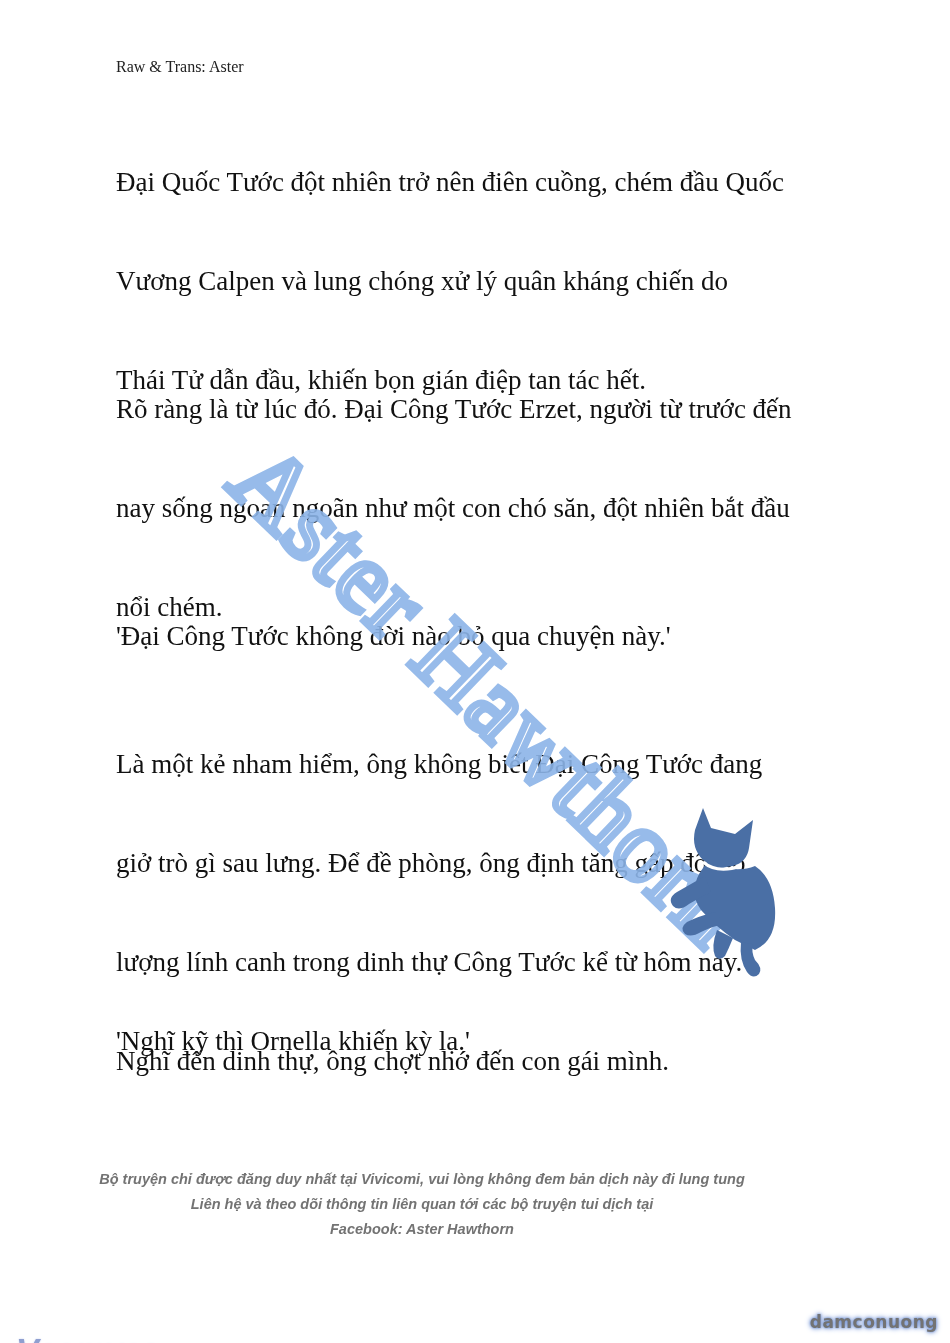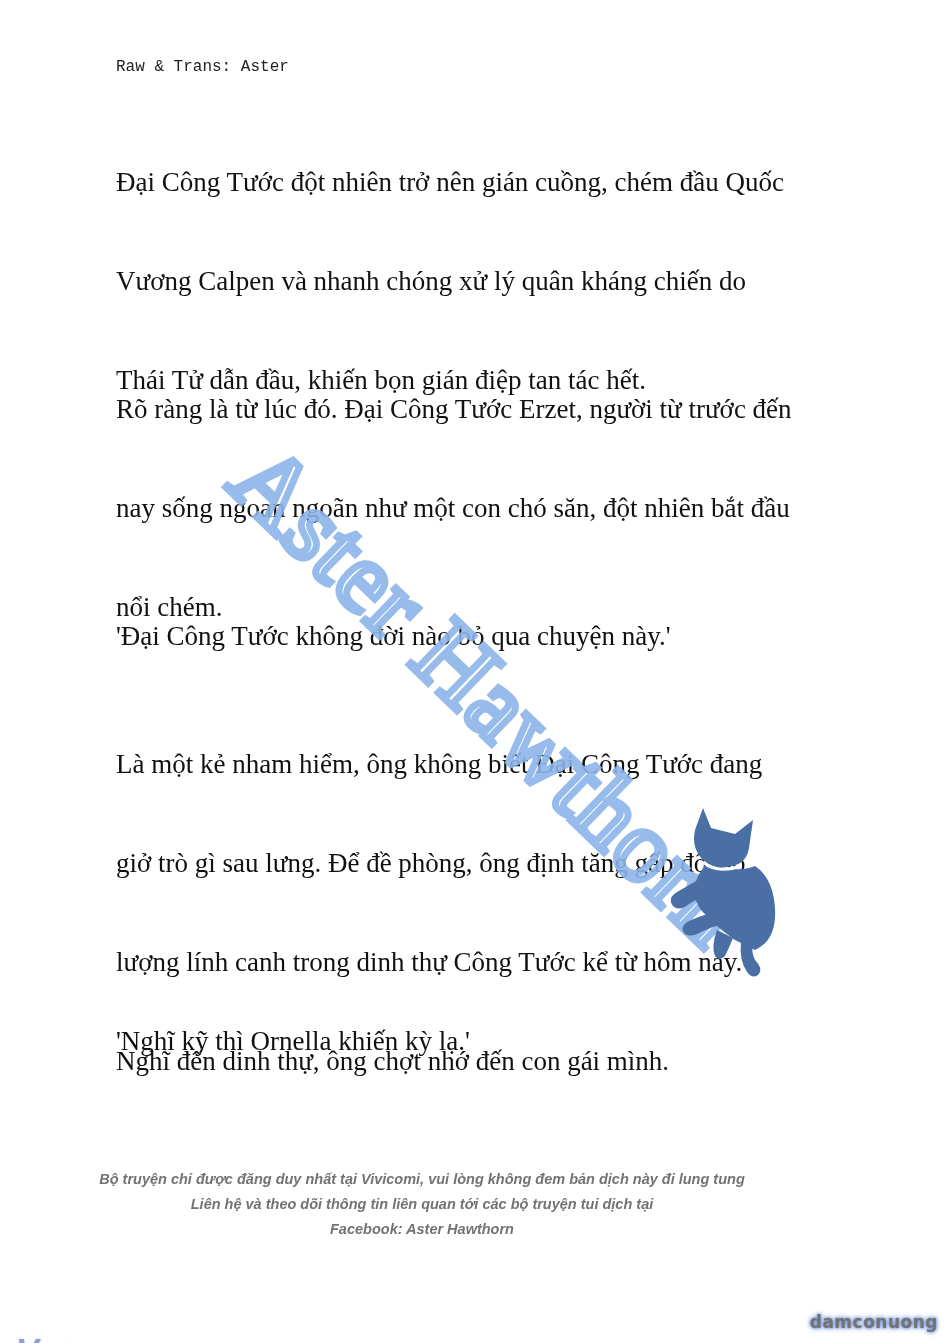--- a/index.html
+++ b/index.html
@@ -2,21 +2,21 @@
 <html><head>
 <meta charset="utf-8">
 <style>
   html, body { margin: 0; padding: 0; }
   body {
     width: 950px; height: 1343px; background: #ffffff; position: relative; overflow: hidden;
     font-family: "Liberation Serif", serif; color: #111111;
   }
   .header {
     position: absolute; left: 116px; top: 58px;
-    font-family: Liberation Mono, monospace; font-size: 16px; color: #222;
+    font-family: Liberation Serif, serif; font-size: 16px; color: #222;
   }
   .para {
     position: absolute; left: 116px; width: 740px;
     font-size: 27px; line-height: 49.5px; color: #111; margin: 0;
     white-space: pre-line;
   }
   .line { display: block; white-space: nowrap; }
   #p1 { top: 108px; }
   #p2 { top: 335px; }
   #p3 { top: 562px; }
@@ -54,22 +54,22 @@
     color: #737373; letter-spacing: 0.5px;
     text-shadow: 0 0 2px #6f8fd0, 0 0 4px #6f8fd0, 0 0 6px #9fb6e6;
   }
 </style>
 </head>
 <body>
 
 <div class="header">Raw &amp; Trans: Aster</div>
 
 <div class="para" id="p1">
-  <span class="line">Đại Công Tước đột nhiên trở nên gián cuồng, chém đầu Quốc</span>
-  <span class="line">Vương Calpen và nhanh chóng xử lý quân kháng chiến do</span>
+  <span class="line">Đại Quốc Tước đột nhiên trở nên điên cuồng, chém đầu Quốc</span>
+  <span class="line">Vương Calpen và lung chóng xử lý quân kháng chiến do</span>
   <span class="line">Thái Tử dẫn đầu, khiến bọn gián điệp tan tác hết.</span>
 </div>
 
 <div class="para" id="p2">
   <span class="line">Rõ ràng là từ lúc đó. Đại Công Tước Erzet, người từ trước đến</span>
   <span class="line">nay sống ngoan ngoãn như một con chó săn, đột nhiên bắt đầu</span>
   <span class="line">nổi chém.</span>
 </div>
 
 <div class="para" id="p3">

